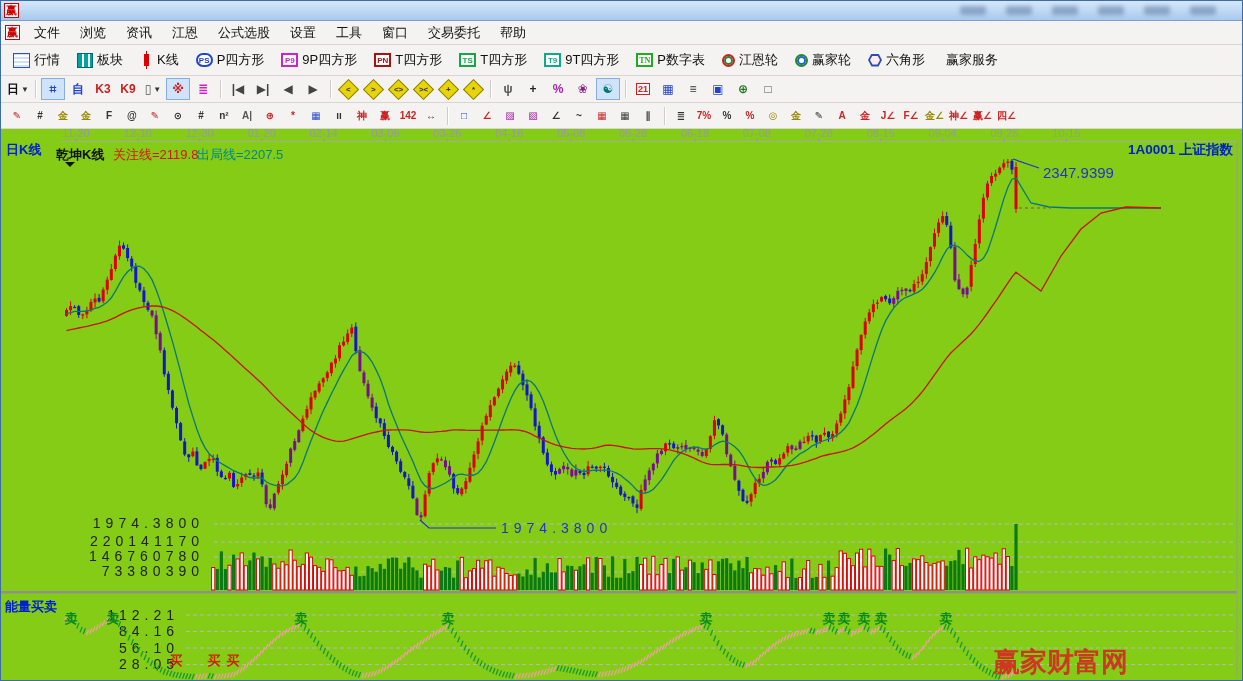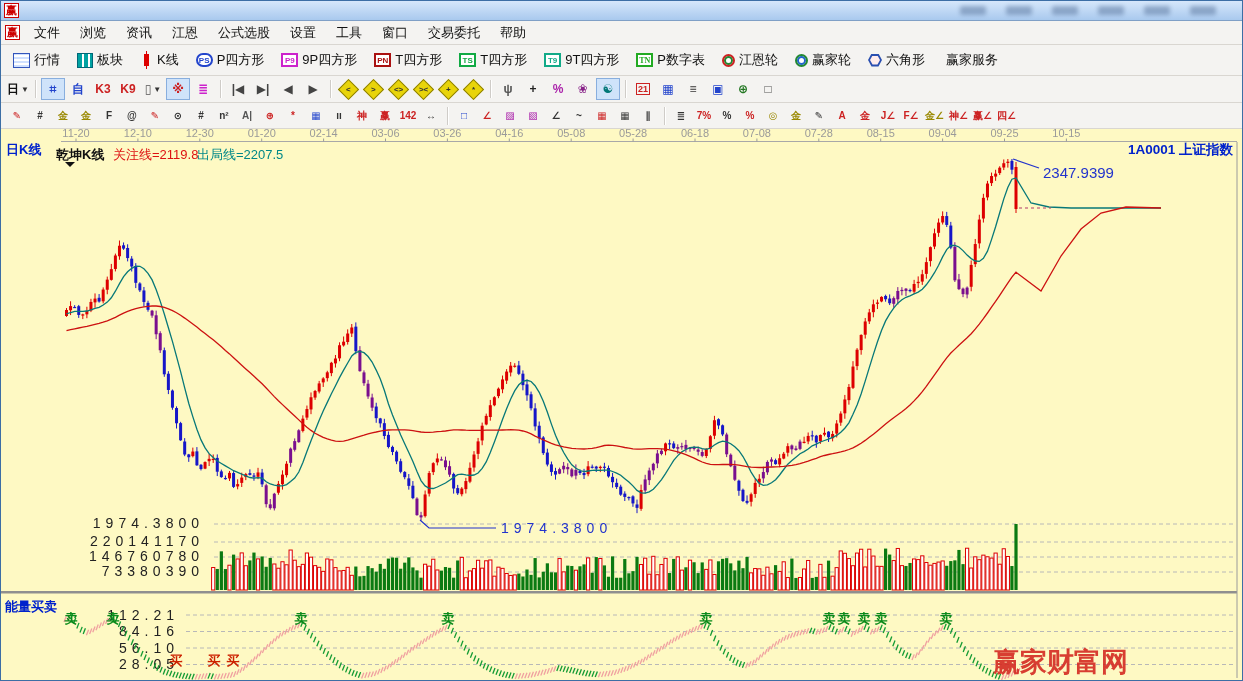--- a/index.html
+++ b/index.html
@@ -30,21 +30,21 @@
   .icon-table{width:15px;height:13px;border:1px solid #3355bb;background:repeating-linear-gradient(0deg,#cfe0ff 0 2px,#ffffff 2px 4px);}
   .icon-blocks{width:14px;height:13px;background:repeating-linear-gradient(90deg,#00a2a2 0 4px,#ffffff 4px 6px);border:1px solid #067;}
   .icon-candle{width:5px;height:12px;background:#d00;position:relative;margin:0 4px;}
   .icon-candle::before{content:"";position:absolute;left:2px;top:-3px;width:1px;height:18px;background:#d00;}
   .badge{width:17px;height:14px;border:2px solid;display:flex;align-items:center;justify-content:center;font-size:8px;font-weight:bold;box-sizing:border-box;background:#fff;}
   .icon-wheel{width:13px;height:13px;border-radius:50%;border:2px solid #c22;box-shadow:inset 0 0 0 2px #283;box-sizing:border-box;background:#fff;}
   .icon-wheel2{width:13px;height:13px;border-radius:50%;border:2px solid #283;box-shadow:inset 0 0 0 2px #26c;box-sizing:border-box;background:#fff;}
   .icon-hex{width:14px;height:13px;background:#2a4fb0;clip-path:polygon(25% 0,75% 0,100% 50%,75% 100%,25% 100%,0 50%);position:relative;}
   .icon-hex::before{content:"";position:absolute;left:2px;top:2px;right:2px;bottom:2px;background:#ffecec;clip-path:polygon(25% 0,75% 0,100% 50%,75% 100%,25% 100%,0 50%);}
   .icon-dollar{color:#1a9a1a;font-weight:bold;font-size:14px;line-height:13px;}
-  .chart-wrap{position:absolute;top:128px;left:0;width:1243px;height:553px;background:#fef9c3;}
+  .chart-wrap{position:absolute;top:128px;left:0;width:1243px;height:553px;background:#84cc16;}
   svg text{user-select:none;}
 </style>
 </head>
 <body>
 
 <div class="window">
 
   <div class="titlebar">
     <span class="logo">赢</span>
     <span class="tblur">

